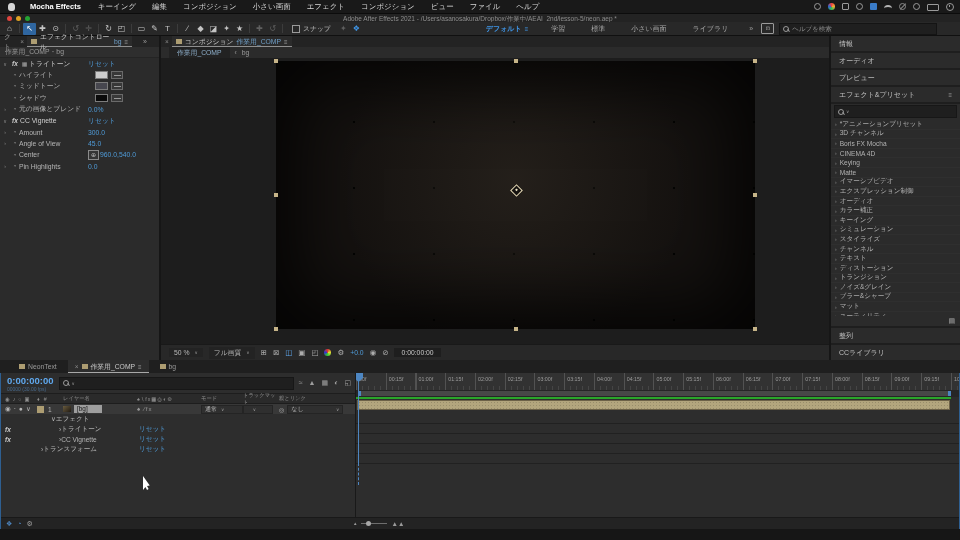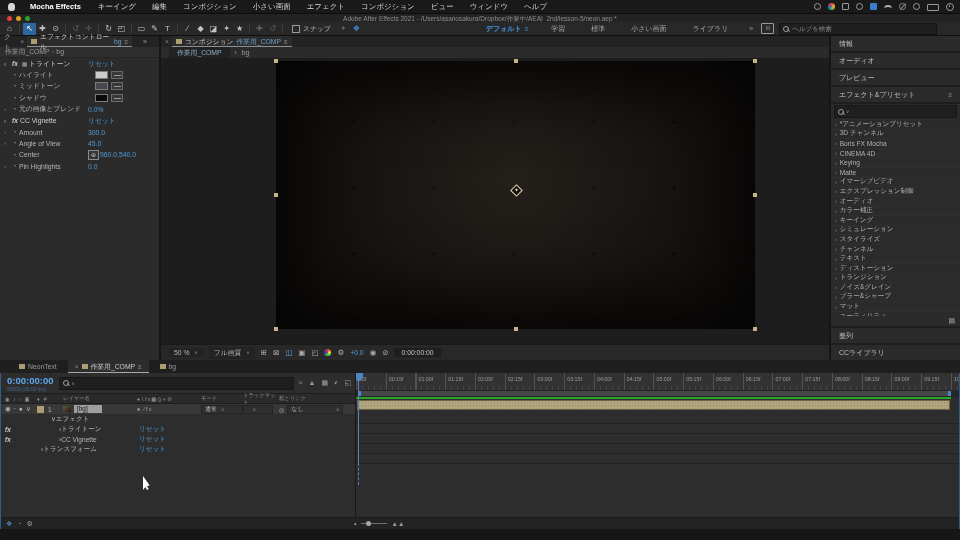--- a/index.html
+++ b/index.html
@@ -160,21 +160,21 @@
 </head>
 <body>
 
 <div id="app">
 
   <div class="menubar ab">
     <span class="apple"></span>
     <span class="appname">Mocha Effects</span>
     <span>
       
-    <span class="mitem">キーイング</span><span class="mitem">編集</span><span class="mitem">コンポジション</span><span class="mitem">小さい画面</span><span class="mitem">エフェクト</span><span class="mitem">コンポジション</span><span class="mitem">ビュー</span><span class="mitem">ウィンドウ</span><span class="mitem">ヘルプ</span></span>
+    <span class="mitem">キーイング</span><span class="mitem">編集</span><span class="mitem">コンポジション</span><span class="mitem">小さい画面</span><span class="mitem">エフェクト</span><span class="mitem">コンポジション</span><span class="mitem">ビュー</span><span class="mitem">ファイル</span><span class="mitem">ヘルプ</span></span>
     <span class="mbright">
       <span class="sic si-ring"></span>
       <span class="sic si-color"></span>
       <span class="sic si-box"></span>
       <span class="sic si-ring"></span>
       <span class="sic si-blue"></span>
       <span class="sic si-wifi"></span>
       <span class="sic si-slash"></span>
       <span class="sic si-ring"></span>
       <span class="sic si-batt"></span>

